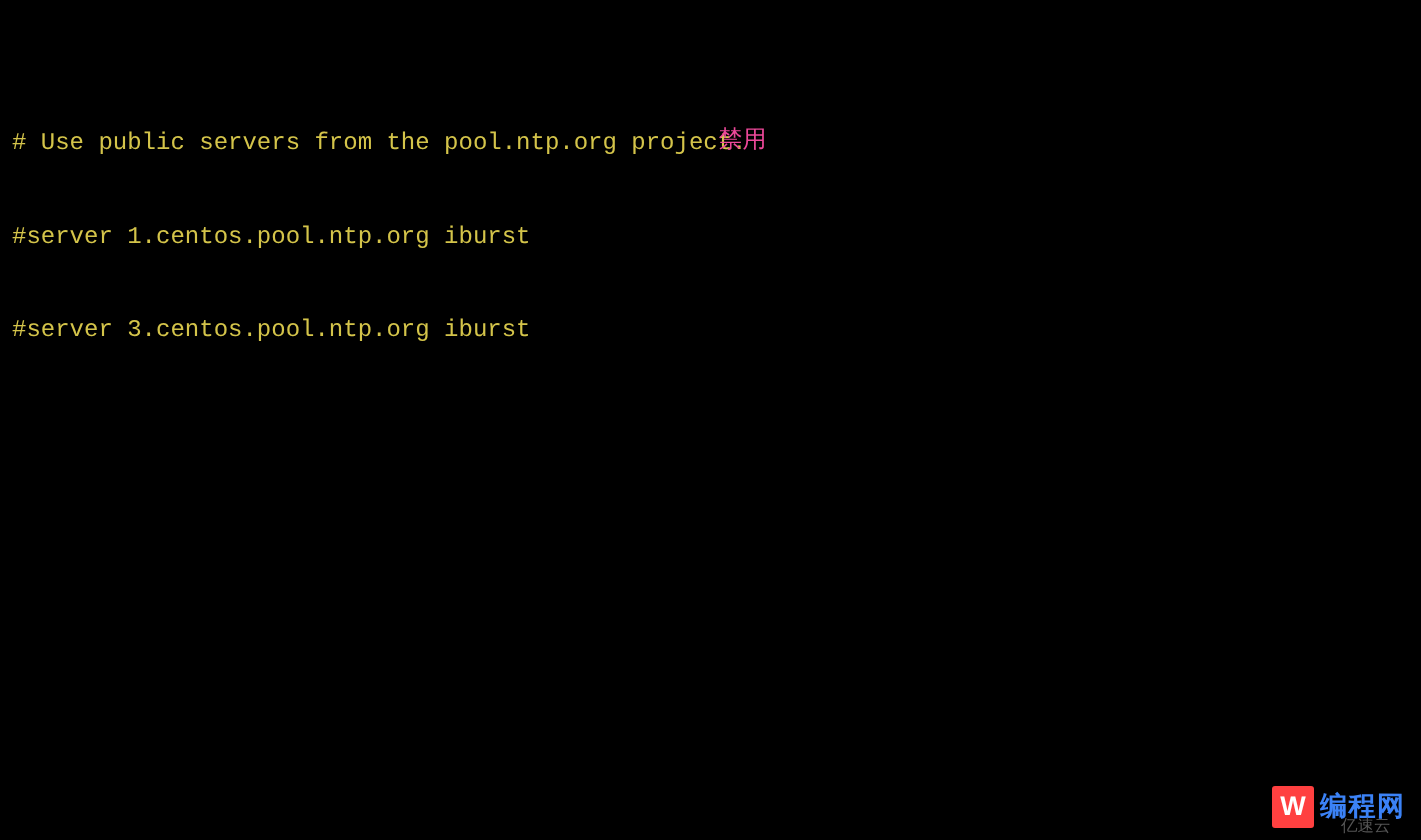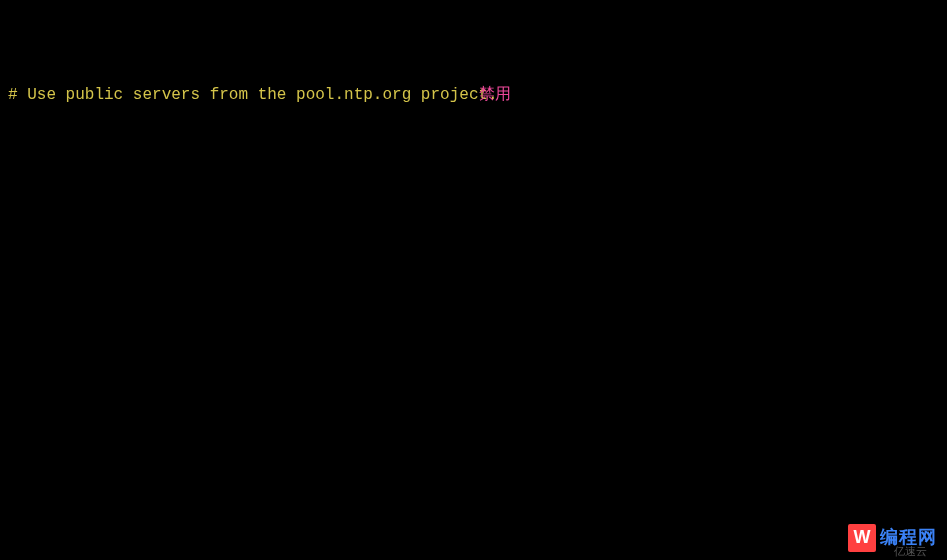--- a/index.html
+++ b/index.html
@@ -73,20 +73,22 @@
       font-family: Arial, sans-serif;
       text-align: center;
     }
   </style>
 </head>
 <body>
 
 <div class="terminal-content">
   <div>
     <span class="line"># Use public servers from the pool.ntp.org project.</span>
+    <span class="line">#server 1.centos.pool.ntp.org iburst</span>
+    <span class="line">#server 3.centos.pool.ntp.org iburst</span>
   </div>
   
   <span class="annotation">禁用</span>
   
   
   
   
 </div>
 
 <div class="logo">

